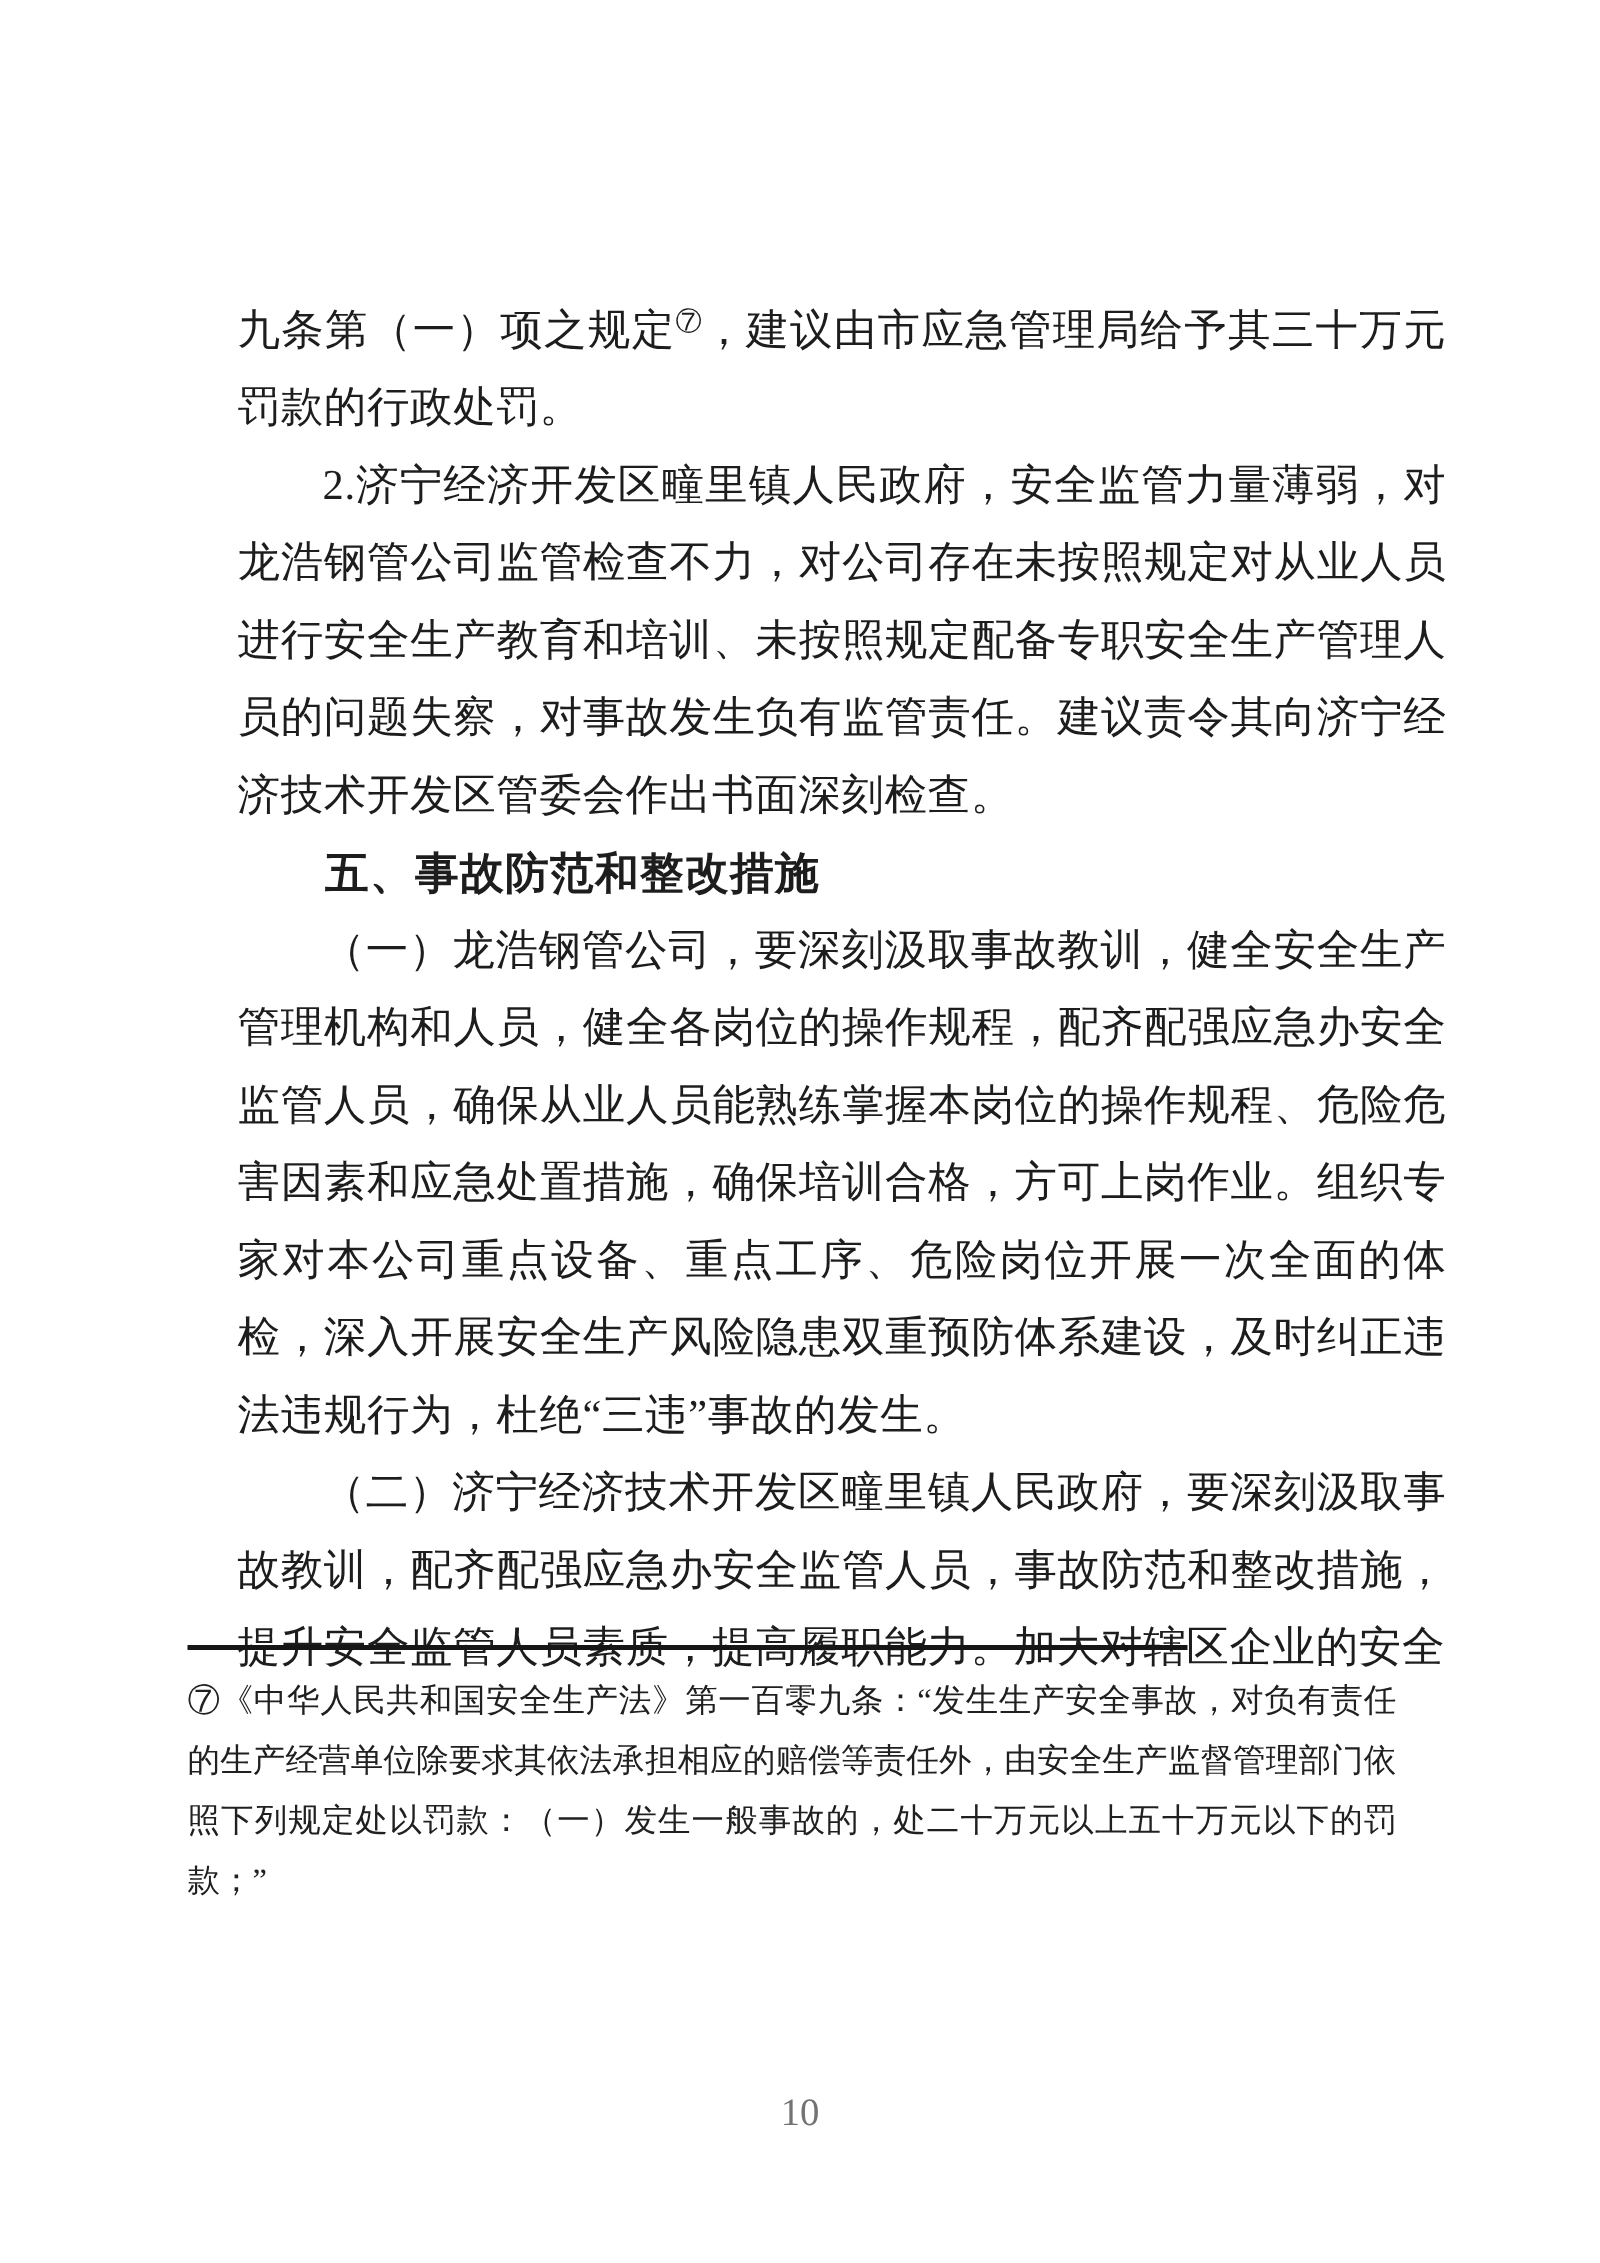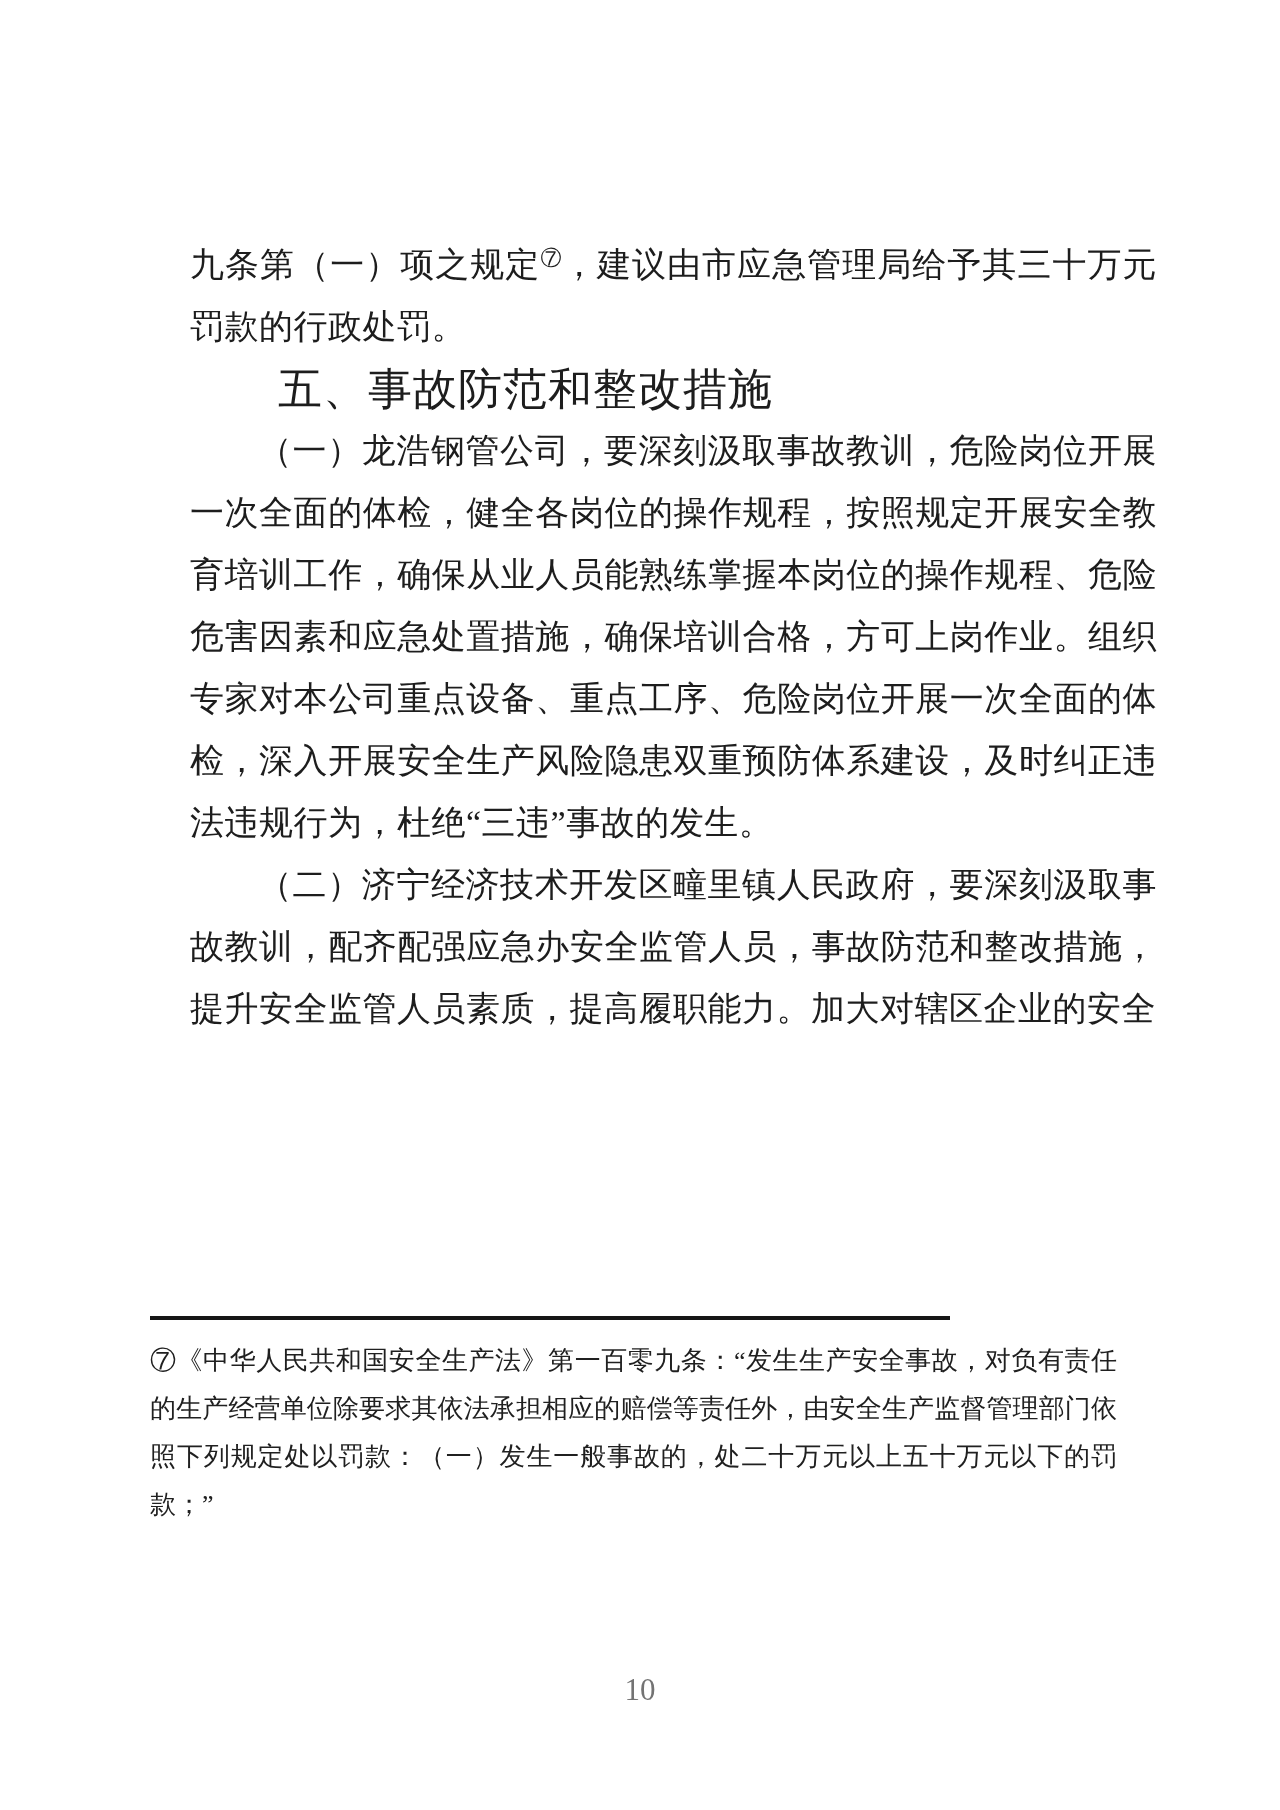--- a/index.html
+++ b/index.html
@@ -24,22 +24,22 @@
     text-justify: inter-character;
     letter-spacing: 0.5px;
     margin-left: 40px;
   }
   p.para { margin: 0; text-indent: 2em; }
   p.para.continued { text-indent: 0; }
   .heading {
     margin: 0;
     text-indent: 2em;
     font-family: "Liberation Sans", "DejaVu Sans", sans-serif;
-    font-weight: 400;
-    font-size: 44px;
+    font-weight: 700;
+    font-size: 35px;
     line-height: 62px;
     letter-spacing: 1px;
   }
   sup.fn-ref {
     font-size: 21px;
     line-height: 0;
     vertical-align: 11px;
     letter-spacing: 0;
   }
   .footnote-area {
@@ -76,24 +76,25 @@
 </style>
 </head>
 <body>
 
 <div class="page">
 
   <div class="doc-body">
 
     <p class="para continued"><span>九条第（一）项之规定</span><sup class="fn-ref">⑦</sup><span>，建议由市应急管理局给予其三十万元罚款的行政处罚。</span></p>
 
+    <p class="para">2.济宁经济开发区疃里镇人民政府，安全监管力量薄弱，对龙浩钢管公司监管检查不力，对公司存在未按照规定对从业人员进行安全生产教育和培训、未按照规定配备专职安全生产管理人员的问题失察，对事故发生负有监管责任。建议责令其向济宁经济技术开发区管委会作出书面深刻检查。</p>
 
     <h2 class="heading">五、事故防范和整改措施</h2>
 
-    <p class="para">（一）龙浩钢管公司，要深刻汲取事故教训，危险岗位开展一次全面的体检，健全各岗位的操作规程，按照规定开展安全教育培训工作，确保从业人员能熟练掌握本岗位的操作规程、危险危害因素和应急处置措施，确保培训合格，方可上岗作业。组织专家对本公司重点设备、重点工序、危险岗位开展一次全面的体检，深入开展安全生产风险隐患双重预防体系建设，及时纠正违法违规行为，杜绝“三违”事故的发生。</p>
+    <p class="para">（一）龙浩钢管公司，要深刻汲取事故教训，健全安全生产管理机构和人员，健全各岗位的操作规程，配齐配强应急办安全监管人员，确保从业人员能熟练掌握本岗位的操作规程、危险危害因素和应急处置措施，确保培训合格，方可上岗作业。组织专家对本公司重点设备、重点工序、危险岗位开展一次全面的体检，深入开展安全生产风险隐患双重预防体系建设，及时纠正违法违规行为，杜绝“三违”事故的发生。</p>
 
     <p class="para">（二）济宁经济技术开发区疃里镇人民政府，要深刻汲取事故教训，配齐配强应急办安全监管人员，事故防范和整改措施，提升安全监管人员素质，提高履职能力。加大对辖区企业的安全</p>
 
   </div>
 
   <div class="footnote-area">
     <div class="fn-rule"></div>
     <p class="fn-text"><span>⑦</span><span>《中华人民共和国安全生产法》第一百零九条：“发生生产安全事故，对负有责任的生产经营单位除要求其依法承担相应的赔偿等责任外，由安全生产监督管理部门依照下列规定处以罚款：（一）发生一般事故的，处二十万元以上五十万元以下的罚款；”</span></p>
   </div>
 

